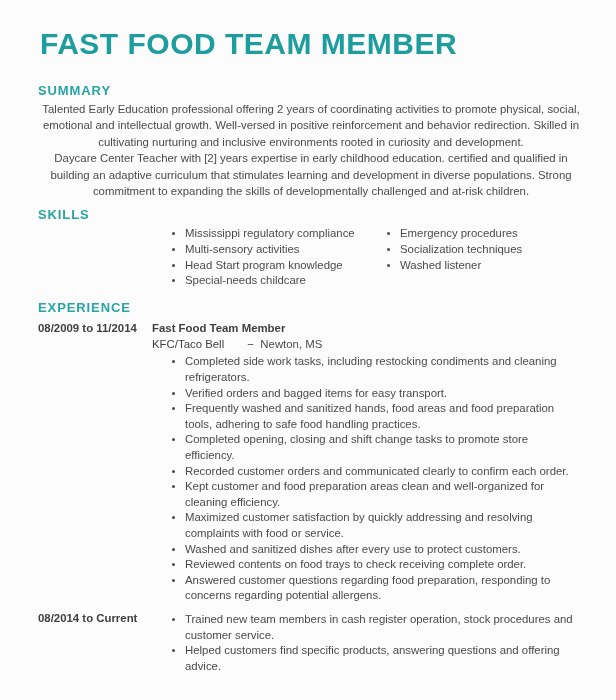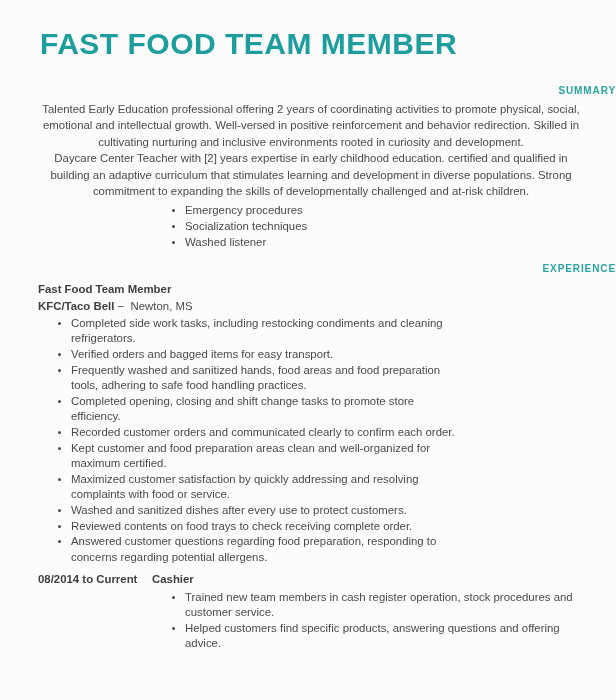--- a/index.html
+++ b/index.html
@@ -15,26 +15,25 @@
     margin: 26px 30px 0 40px;
     font-size: 30px;
     font-weight: bold;
     letter-spacing: 0.5px;
     color: #1d9d9d;
     line-height: 36px;
   }
 
   .section-heading {
     margin-left: 38px;
-    font-size: 10px;
+    font-size: 13px;
     font-weight: bold;
     letter-spacing: 0.9px;
     color: #28a5a3;
     line-height: 15px;
-    text-align: right;
   }
   .heading-summary    { margin-top: 21px; }
   .heading-skills     { margin-top: 8px; }
   .heading-experience { margin-top: 11px; }
 
   .summary-text {
     margin: 3px 30px 0 38px;
     width: 546px;
     font-size: 11.4px;
     line-height: 16.4px;
@@ -69,22 +68,22 @@
     line-height: 16.3px;
   }
   .job-body { width: 428px; }
   .job-title {
     font-size: 11.4px;
     font-weight: bold;
     color: #3f3f3f;
     line-height: 16.3px;
   }
   .job-company-line { font-size: 11.4px; line-height: 16.3px; }
-  .job-company { font-weight: bold; color: #3f3f3f; }
-  .job-location { color: #4a4a4a; }
+  .job-company { font-weight: normal; color: #3f3f3f; }
+  .job-location { color: #4a4a4a; padding-left: 20px; }
   .job-body ul {
     list-style: disc outside;
     padding-left: 33px;
     margin-top: 2px;
     font-size: 11.4px;
     line-height: 15.6px;
   }
 </style>
 </head>
 <body>
@@ -93,56 +92,65 @@
 
   <h1 class="resume-title">FAST FOOD TEAM MEMBER</h1>
 
   <div class="section-heading heading-summary">SUMMARY</div>
 
   <div class="summary-text">
       <p>Talented Early Education professional offering 2 years of coordinating activities to promote physical, social, emotional and intellectual growth. Well-versed in positive reinforcement and behavior redirection. Skilled in cultivating nurturing and inclusive environments rooted in curiosity and development.</p>
       <p>Daycare Center Teacher with [2] years expertise in early childhood education. certified and qualified in building an adaptive curriculum that stimulates learning and development in diverse populations. Strong commitment to expanding the skills of developmentally challenged and at-risk children.</p>
     </div>
 
+  <div class="section-heading heading-skills">SKILLS</div>
 
   <div class="skills-cols">
+    <div class="skills-col skills-col-1">
+      <ul>
+          <li>Mississippi regulatory compliance</li>
+          <li>Multi-sensory activities</li>
+          <li>Head Start program knowledge</li>
+          <li>Special-needs childcare</li>
+        </ul>
+    </div>
     <div class="skills-col skills-col-2">
       <ul>
           <li>Emergency procedures</li>
           <li>Socialization techniques</li>
           <li>Washed listener</li>
         </ul>
     </div>
   </div>
 
   <div class="section-heading heading-experience">EXPERIENCE</div>
 
   <div class="jobs">
       <div class="job">
+        <div class="job-dates">08/2009 to 11/2014</div>
         <div class="job-body">
           <div class="job-title">Fast Food Team Member</div>
           <div class="job-company-line"><span class="job-company">KFC/Taco Bell</span><span class="job-location"> −&nbsp; Newton, MS</span></div>
           <ul>
             <li>Completed side work tasks, including restocking condiments and cleaning refrigerators.</li>
             <li>Verified orders and bagged items for easy transport.</li>
             <li>Frequently washed and sanitized hands, food areas and food preparation tools, adhering to safe food handling practices.</li>
             <li>Completed opening, closing and shift change tasks to promote store efficiency.</li>
             <li>Recorded customer orders and communicated clearly to confirm each order.</li>
-            <li>Kept customer and food preparation areas clean and well-organized for maximum certified.</li>
+            <li>Kept customer and food preparation areas clean and well-organized for cleaning efficiency.</li>
             <li>Maximized customer satisfaction by quickly addressing and resolving complaints with food or service.</li>
             <li>Washed and sanitized dishes after every use to protect customers.</li>
             <li>Reviewed contents on food trays to check receiving complete order.</li>
             <li>Answered customer questions regarding food preparation, responding to concerns regarding potential allergens.</li>
           </ul>
         </div>
       </div>
       <div class="job">
         <div class="job-dates">08/2014 to Current</div>
         <div class="job-body">
-          <div class="job-title">Cashier</div>
           <ul>
             <li>Trained new team members in cash register operation, stock procedures and customer service.</li>
             <li>Helped customers find specific products, answering questions and offering advice.</li>
           </ul>
         </div>
       </div>
     </div>
 
 </div>
 

